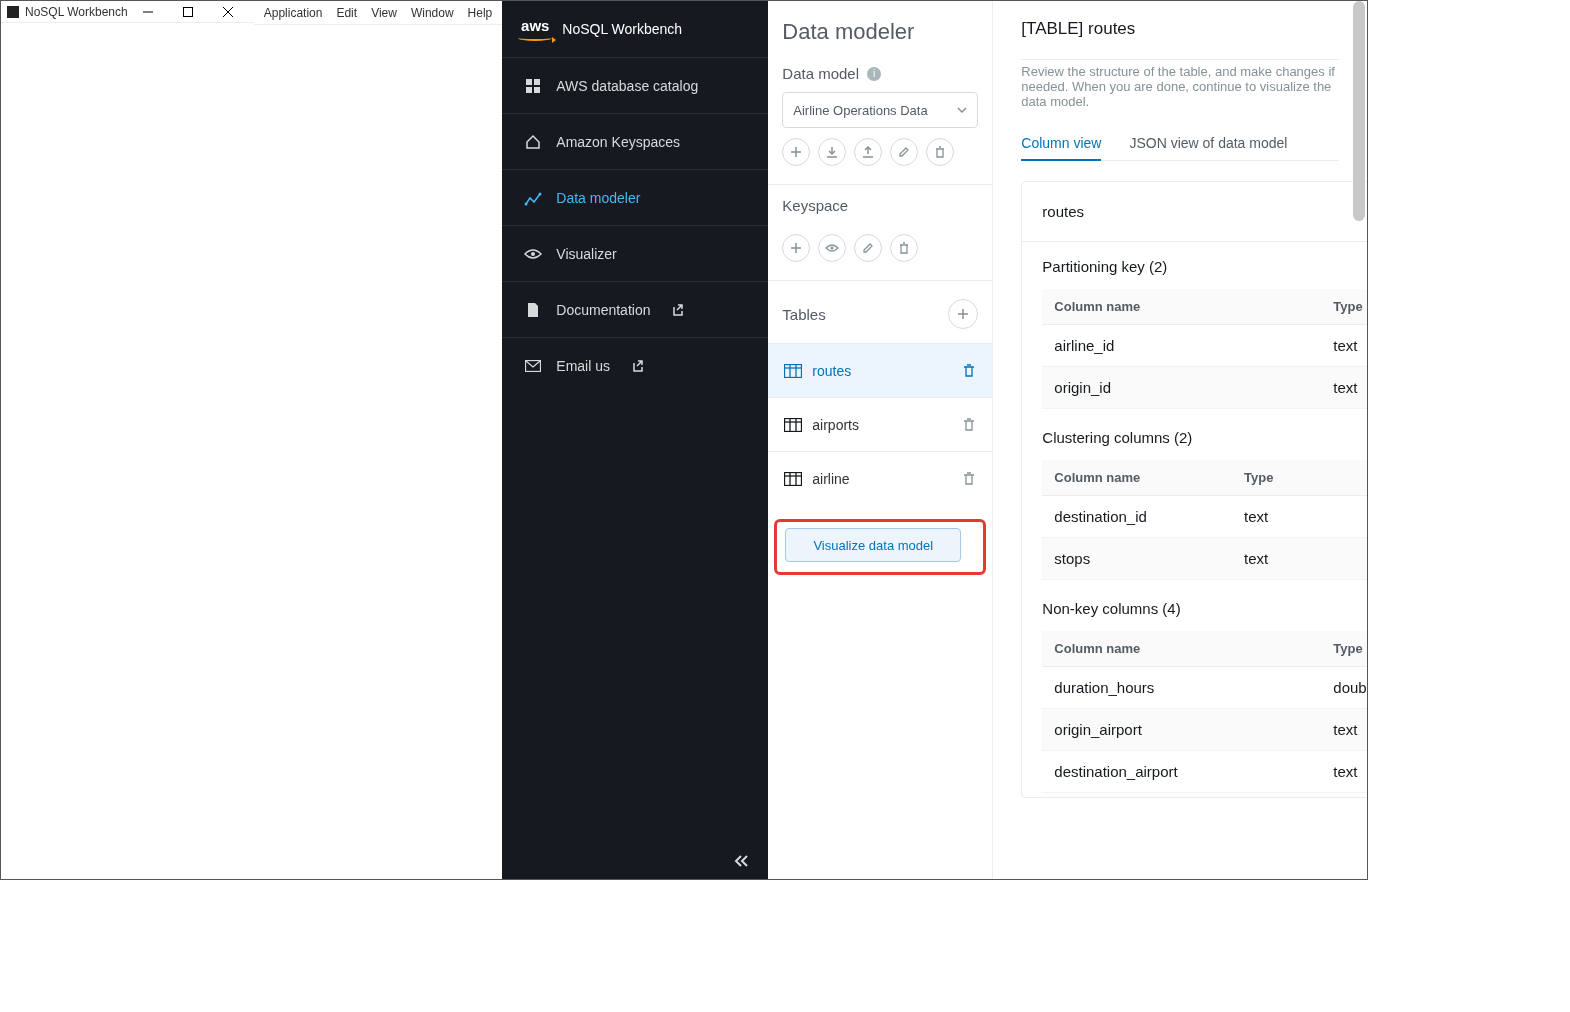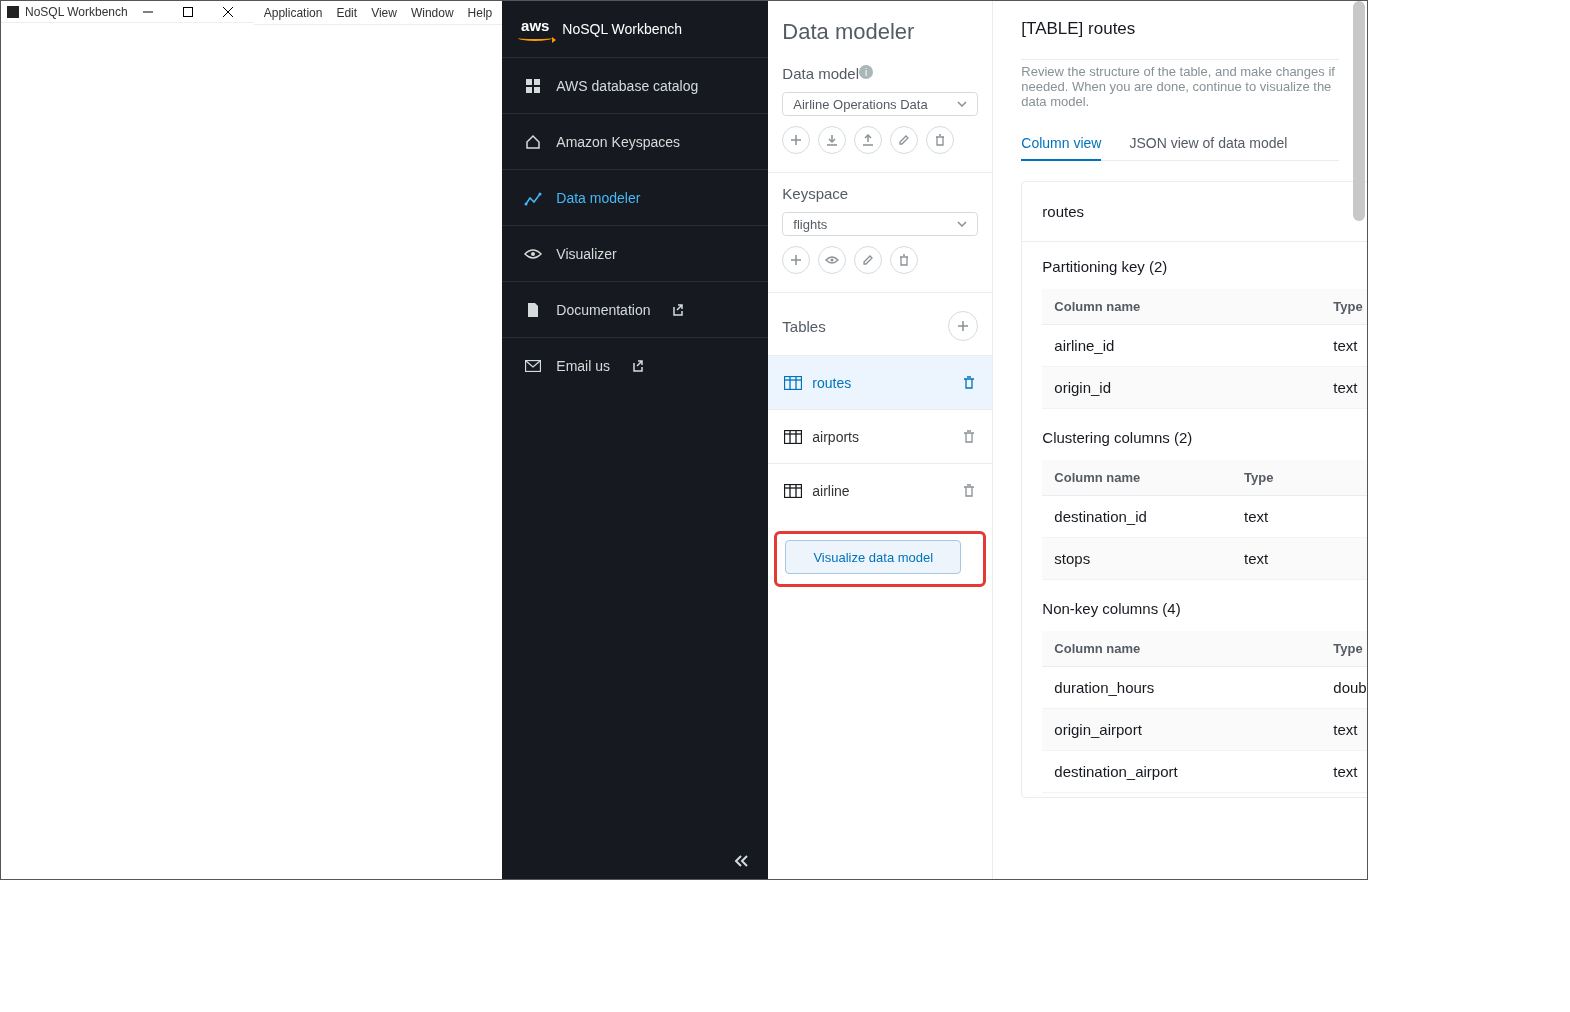--- a/index.html
+++ b/index.html
@@ -19,23 +19,23 @@
 .brand .aws-logo .smile { width: 34px; height: 6px; border-bottom: 2px solid #ff9900; border-radius: 0 0 50% 50%; margin-top: 2px; position: relative; }
 .brand .aws-logo .smile::after { content: ""; position: absolute; right: -4px; top: 2px; width: 0; height: 0; border-left: 4px solid #ff9900; border-top: 3px solid transparent; border-bottom: 3px solid transparent; }
 .brand-title { color: #fff; font-size: 14px; }
 .nav-item { height: 56px; display: flex; align-items: center; gap: 14px; padding: 0 22px; font-size: 14px; cursor: pointer; border-bottom: 1px solid #2a2e33; }
 .nav-item .icon { width: 18px; height: 18px; display: inline-flex; align-items: center; justify-content: center; }
 .nav-item.active { color: #44b9f6; }
 .nav-item.last { border-bottom: none; }
 .sidebar-footer { margin-top: auto; height: 36px; display: flex; align-items: center; justify-content: flex-end; padding: 0 18px; color: #d5dbdb; }
 .panel2 { width: 225px; border-right: 1px solid #eaeded; background: #fff; display: flex; flex-direction: column; }
 .panel2 h1 { font-size: 22px; font-weight: 400; color: #545b64; padding: 18px 14px 20px 14px; }
-.section-head { font-size: 15px; color: #545b64; padding: 0 14px 10px 14px; display: flex; align-items: flex-start; gap: 0; }
+.section-head { font-size: 15px; color: #545b64; padding: 0 14px 10px 14px; display: flex; align-items: center; gap: 8px; }
 .section-head .info-icon { width: 14px; height: 14px; border-radius: 50%; background: #aab7b8; color: #fff; font-size: 10px; display: inline-flex; align-items: center; justify-content: center; }
-.select-like { margin: 0 14px; border: 1px solid #d5dbdb; border-radius: 4px; height: 24px; display: flex; align-items: center; justify-content: space-between; padding: 0 10px; color: #545b64; font-size: 13px; }
+.select-like { margin: 0 14px; border: 1px solid #d5dbdb; border-radius: 4px; height: 36px; display: flex; align-items: center; justify-content: space-between; padding: 0 10px; color: #545b64; font-size: 13px; }
 .select-like .chev { color: #879196; }
 .icon-row { display: flex; gap: 8px; padding: 10px 14px 14px 14px; }
 .icon-btn { width: 28px; height: 28px; border-radius: 50%; border: 1px solid #d5dbdb; display: inline-flex; align-items: center; justify-content: center; color: #879196; font-size: 13px; cursor: pointer; background: #fff; }
 .divider { height: 1px; background: #eaeded; margin: 4px 0 12px 0; }
 .tables-head { display: flex; align-items: center; justify-content: space-between; padding: 6px 14px 14px 14px; }
 .tables-head .label { font-size: 15px; color: #545b64; }
 .add-circle { width: 30px; height: 30px; border-radius: 50%; border: 1px solid #d5dbdb; display: inline-flex; align-items: center; justify-content: center; color: #879196; cursor: pointer; }
 .table-list-item { display: flex; align-items: center; justify-content: space-between; height: 54px; padding: 0 16px; border-top: 1px solid #eaeded; cursor: pointer; }
 .table-list-item .left { display: flex; align-items: center; gap: 10px; }
 .table-list-item .table-icon { width: 18px; height: 14px; display: inline-block; }
@@ -229,28 +229,20 @@
           <svg width="12" height="12">
               <path d="M2 3 L10 3 M3 3 L3 11 L9 11 L9 3 M5 1 L7 1" fill="none" stroke="#879196" stroke-width="1.3"></path>
             </svg>
         </div>
       </div>
       <div class="divider"></div>
 
       <div class="section-head">
         <span>Keyspace</span>
       </div>
-      <div class="select-like">
-        <span>flights</span>
-        <span class="chev">
-          <svg width="10" height="6">
-              <path d="M1 1 L5 5 L9 1" fill="none" stroke="#879196" stroke-width="1.5"></path>
-            </svg>
-        </span>
-      </div>
       <div class="icon-row">
         <div class="icon-btn">
           <svg width="12" height="12">
               <line x1="6" y1="1" x2="6" y2="11" stroke="#879196" stroke-width="1.5"></line>
               <line x1="1" y1="6" x2="11" y2="6" stroke="#879196" stroke-width="1.5"></line>
             </svg>
         </div>
         <div class="icon-btn">
           <svg width="14" height="10">
               <path d="M1 5 Q7 -1 13 5 Q7 11 1 5 Z" fill="none" stroke="#879196" stroke-width="1.3"></path>

